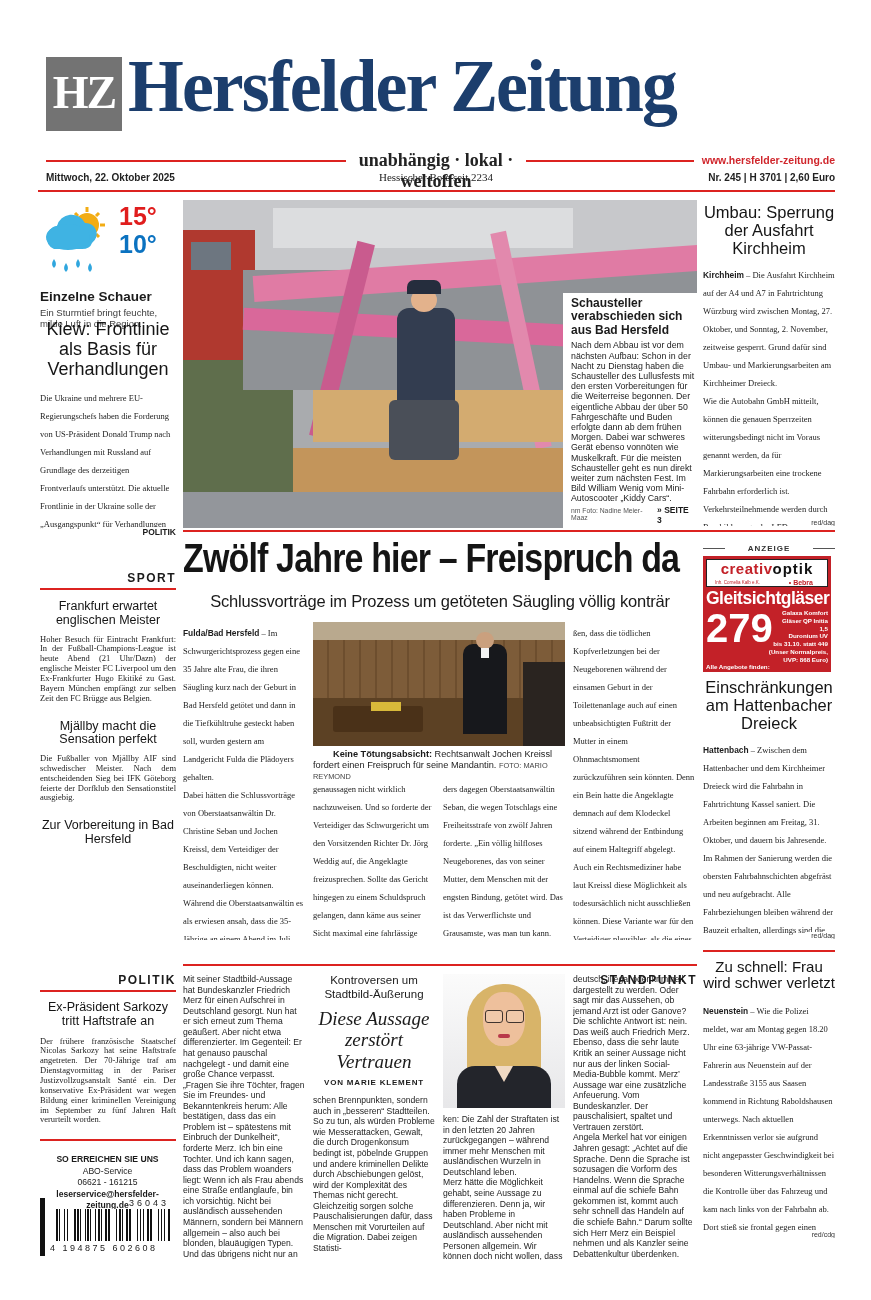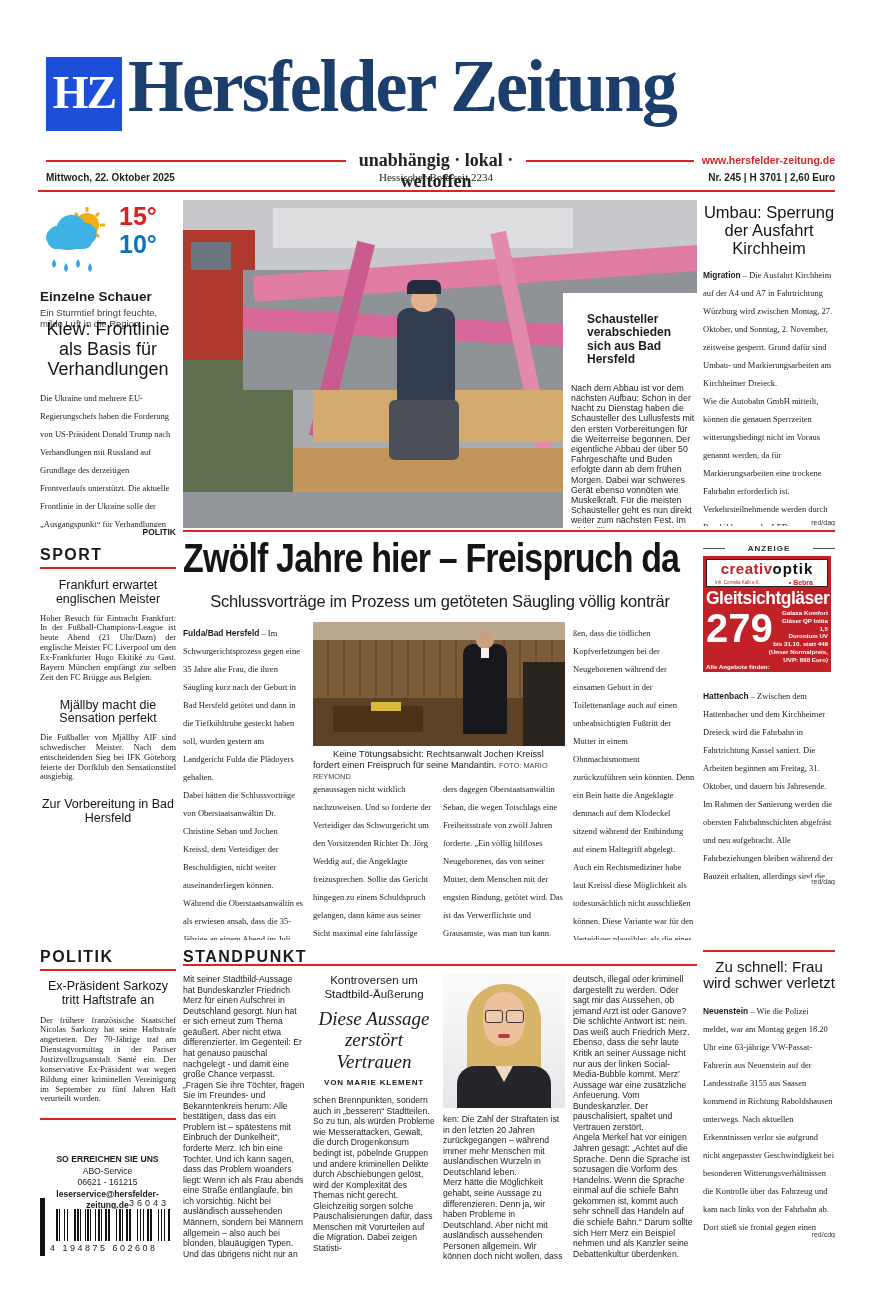--- a/index.html
+++ b/index.html
@@ -9,25 +9,25 @@
   .serifbody{font-family:"Liberation Serif",serif;font-size:8.5px;line-height:1.16;
              text-align:justify;white-space:pre-line;color:#1c1c1c;}
   .sansbody{font-family:"Liberation Sans",sans-serif;font-size:8.6px;line-height:1.23;
             white-space:pre-line;color:#1c1c1c;}
   .redline{background:#dc2320;height:2px;}
   .thinredline{background:#dc2320;height:1.5px;}
   .kicker-end{position:absolute;right:0;bottom:0;background:#fff;font-weight:bold;
               font-size:8.5px;padding-left:6px;font-family:"Liberation Sans",sans-serif;}
   .byline-sm{position:absolute;right:0;bottom:0;background:#fff;font-size:7px;color:#333;
              padding-left:6px;font-family:"Liberation Sans",sans-serif;}
-  .section-label{font-weight:bold;font-size:16px;letter-spacing:1.5px;text-align:left;}
+  .section-label{font-weight:bold;font-size:12px;letter-spacing:1.5px;text-align:right;margin-top:25px;}
   .dateline{font-weight:bold;font-family:"Liberation Sans",sans-serif;font-size:8.4px;}
   .clip{overflow:hidden;}
   
-  #logo-box{left:46px;top:57px;width:76px;height:74px;background:#1d4ed8;
+  #logo-box{left:46px;top:57px;width:76px;height:74px;background:#737373;
             color:#fff;font-family:"Liberation Serif",serif;font-weight:bold;
             font-size:46px;text-align:center;line-height:72px;letter-spacing:-2px;}
   #masthead{left:128px;top:44px;width:712px;font-family:"Liberation Serif",serif;
             font-weight:bold;font-size:74px;color:#1c3e6d;letter-spacing:-2px;
             white-space:nowrap;transform:scaleX(.97);transform-origin:left;}
   #tagline{left:350px;top:150px;width:172px;text-align:center;
            font-family:"Liberation Serif",serif;font-weight:bold;font-size:18px;color:#222;}
   .tagrule{top:160px;height:1.5px;background:#dc2320;}
   #site-url{left:700px;top:154px;width:135px;text-align:right;color:#d0262c;
             font-weight:bold;font-size:10.5px;}
@@ -41,21 +41,21 @@
   #temp-low{color:#0b72c0;font-weight:bold;font-size:25px;line-height:1.1;}
   #weather-cond{font-weight:bold;font-size:13.5px;margin-top:4px;}
   #weather-sum{font-size:9.5px;color:#3c3c3c;line-height:1.2;margin-top:3px;}
   
   #lead-photo{left:183px;top:200px;width:514px;height:328px;background:#a9abae;}
   #court-photo{left:130px;top:0;width:252px;height:124px;background:#8e7a5e;}
   #portrait{left:0;top:0;width:122px;height:134px;background:linear-gradient(#fbfbfb,#e7e7e9);}
   .ph{position:absolute;}
   
   #photo-story{left:380px;top:93px;width:134px;height:235px;background:#fff;padding:4px 2px 3px 8px;box-sizing:border-box;}
-  #photo-story h3{margin:16px;font-size:12px;line-height:1.12;font-weight:bold;}
+  #photo-story h3{margin:0;font-size:12px;line-height:1.12;font-weight:bold;}
   #photo-story .sansbody{font-size:8.8px;line-height:1.16;margin-top:3px;}
   .credit-row{display:flex;justify-content:space-between;align-items:baseline;margin-top:1px;}
   .credit{font-size:6.8px;color:#555;}
   .seeref{font-weight:bold;font-size:8.5px;}
   
   #lead-headline{left:183px;top:536px;width:514px;font-size:40px;font-weight:bold;
                  letter-spacing:-1px;white-space:nowrap;transform:scaleX(.85);transform-origin:left;color:#151515;}
   #lead-subhead{left:183px;top:592px;width:514px;text-align:center;font-size:16.5px;
                 font-weight:bold;letter-spacing:-0.2px;color:#1a1a1a;font-weight:normal;}
   .leadcol{top:622px;width:122px;height:318px;}
@@ -182,21 +182,21 @@
       <div class="credit-row">
         <span class="credit">nm Foto: Nadine Meier-Maaz</span>
         <span class="seeref">» SEITE 3</span>
       </div>
     </div>
   </div>
 
   <div class="abs" style="left:703px;top:203px;width:132px;">
     <div class="sidehead" id="umbau-head">Umbau: Sperrung der Ausfahrt Kirchheim</div>
     <div style="position:relative;margin-top:7px;height:262px;" class="clip">
-      <span class="serifbody"><span class="dateline">Migration</span> <span>– Die Ausfahrt Kirchheim auf der A4 und A7 in Fahrtrichtung Würzburg wird zwischen Montag, 27. Oktober, und Sonntag, 2. November, zeitweise gesperrt. Grund dafür sind Umbau- und Markierungsarbeiten am Kirchheimer Dreieck.
+      <span class="serifbody"><span class="dateline">Kirchheim</span> <span>– Die Ausfahrt Kirchheim auf der A4 und A7 in Fahrtrichtung Würzburg wird zwischen Montag, 27. Oktober, und Sonntag, 2. November, zeitweise gesperrt. Grund dafür sind Umbau- und Markierungsarbeiten am Kirchheimer Dreieck.
 Wie die Autobahn GmbH mitteilt, können die genauen Sperrzeiten witterungsbedingt nicht im Voraus genannt werden, da für Markierungsarbeiten eine trockene Fahrbahn erforderlich ist. Verkehrsteilnehmende werden durch Beschilderung oder LED-Ankündigungstafeln auf die Sperrung hingewiesen. Die Umleitung ist ausgeschildert und führt über die Anschlussstelle Niederaula, heißt es abschließend von der Autobahn GmbH.</span></span>
       <span class="byline-sm">red/dag</span>
     </div>
   </div>
 
   <div class="abs thinredline" style="left:183px;top:530px;width:652px;"></div>
 
   <div class="abs" id="sport-col" style="left:40px;top:546px;width:136px;">
     <div class="section-label">SPORT</div>
     <div class="redline" style="margin-top:3px;"></div>
@@ -222,21 +222,21 @@
       <div class="ph" style="left:0;top:18px;width:252px;height:58px;background:repeating-linear-gradient(90deg,#7d5c39 0 14px,#6d4e2e 14px 16px);"></div>
       <div class="ph" style="left:0;top:76px;width:252px;height:48px;background:#5c4124;"></div>
       <div class="ph" style="left:20px;top:84px;width:90px;height:26px;background:#4a3118;border-radius:3px;"></div>
       <div class="ph" style="left:58px;top:80px;width:30px;height:9px;background:#d8b93a;"></div>
       <div class="ph" style="left:150px;top:22px;width:44px;height:90px;background:#17181c;border-radius:10px 10px 0 0;"></div>
       <div class="ph" style="left:163px;top:10px;width:18px;height:17px;background:#caa07e;border-radius:50%;"></div>
       <div class="ph" style="left:168px;top:26px;width:8px;height:10px;background:#f2f2f2;"></div>
       <div class="ph" style="left:210px;top:40px;width:42px;height:84px;background:#2a2420;"></div>
     </div>
     <div class="abs" id="caption">
-      <span style="font-weight:normal;padding-left:20px;">Keine Tötungsabsicht:</span><span> Rechtsanwalt Jochen Kreissl fordert einen Freispruch für seine Mandantin.</span>
+      <span style="font-weight:bold;padding-left:20px;">Keine Tötungsabsicht:</span><span> Rechtsanwalt Jochen Kreissl fordert einen Freispruch für seine Mandantin.</span>
       <span class="cap-credit">FOTO: MARIO REYMOND</span>
     </div>
     <div class="abs clip lead-sub">
       <span class="serifbody">genaussagen nicht wirklich nachzuweisen. Und so forderte der Verteidiger das Schwurgericht um den Vorsitzenden Richter Dr. Jörg Weddig auf, die Angeklagte freizusprechen. Sollte das Gericht hingegen zu einem Schuldspruch gelangen, dann käme aus seiner Sicht maximal eine fahrlässige Tötung in Betracht. Für diesen Fall beantragte Kreissl, die Strafe gegen seine Mandantin zur Bewährung auszusetzen. Ganz an-</span>
     </div>
     <div class="abs clip lead-sub2">
       <span class="serifbody">ders dagegen Oberstaatsanwältin Seban, die wegen Totschlags eine Freiheitsstrafe von zwölf Jahren forderte. „Ein völlig hilfloses Neugeborenes, das von seiner Mutter, dem Menschen mit der engsten Bindung, getötet wird. Das ist das Verwerflichste und Grausamste, was man tun kann. Diese Tat kratzt für mich am Mord“, sagte die Oberstaatsanwältin.
 Rechtsanwalt Jochen Kreissl indes mochte nicht ausschlie-</span>
     </div>
     <div class="abs clip leadcol" style="left:390px;top:0;">
@@ -266,20 +266,21 @@
 Duronium UV
 bis 31.10. statt 449
 (Unser Normalpreis,
 UVP: 868 Euro)</div>
     </div>
     <div id="ad-footer">Alle Angebote finden:
 www.creativ-optik-bebra.net</div>
   </div>
 
   <div class="abs" style="left:703px;top:678px;width:132px;">
+    <div class="sidehead" id="hatten-head">Einschränkungen am Hattenbacher Dreieck</div>
     <div style="position:relative;margin-top:7px;height:200px;" class="clip">
       <span class="serifbody"><span class="dateline">Hattenbach</span> <span>– Zwischen dem Hattenbacher und dem Kirchheimer Dreieck wird die Fahrbahn in Fahrtrichtung Kassel saniert. Die Arbeiten beginnen am Freitag, 31. Oktober, und dauern bis Jahresende.
 Im Rahmen der Sanierung werden die obersten Fahrbahnschichten abgefräst und neu aufgebracht. Alle Fahrbeziehungen bleiben während der Bauzeit erhalten, allerdings sind die Fahrstreifen teilweise auf die Gegenfahrbahn verschwenkt und eingeengt. In Fahrtrichtung Frankfurt ist der Lkw-Bypass zur A5 gesperrt. Lkw können jedoch die Pkw-Spuren nutzen.</span></span>
       <span class="byline-sm">red/dag</span>
     </div>
   </div>
 
   <div class="abs" style="left:40px;top:948px;width:136px;">
     <div class="section-label">POLITIK</div>
     <div class="redline" style="margin-top:3px;"></div>

